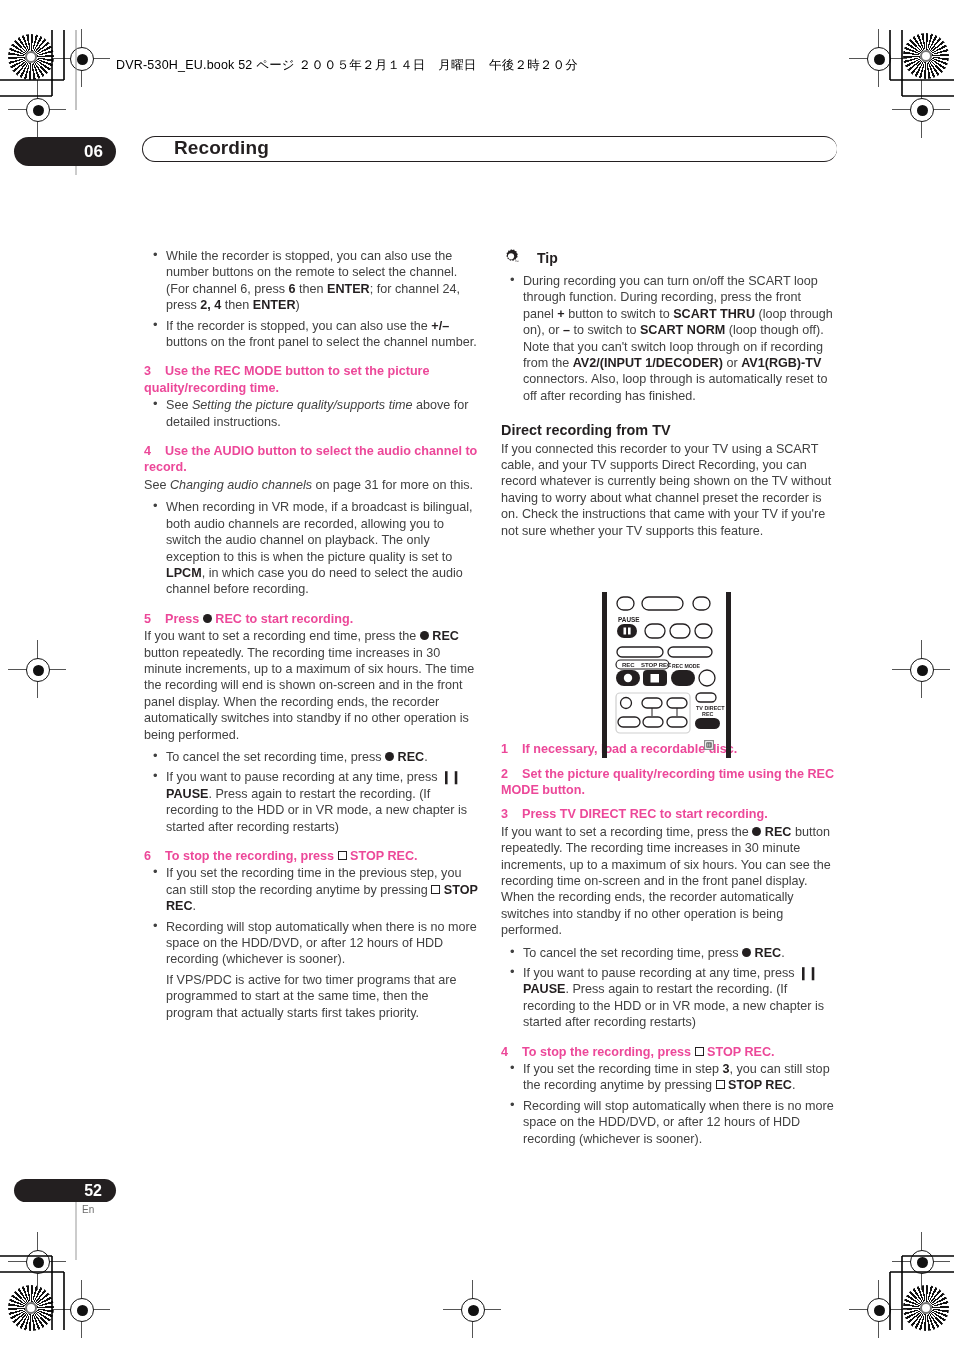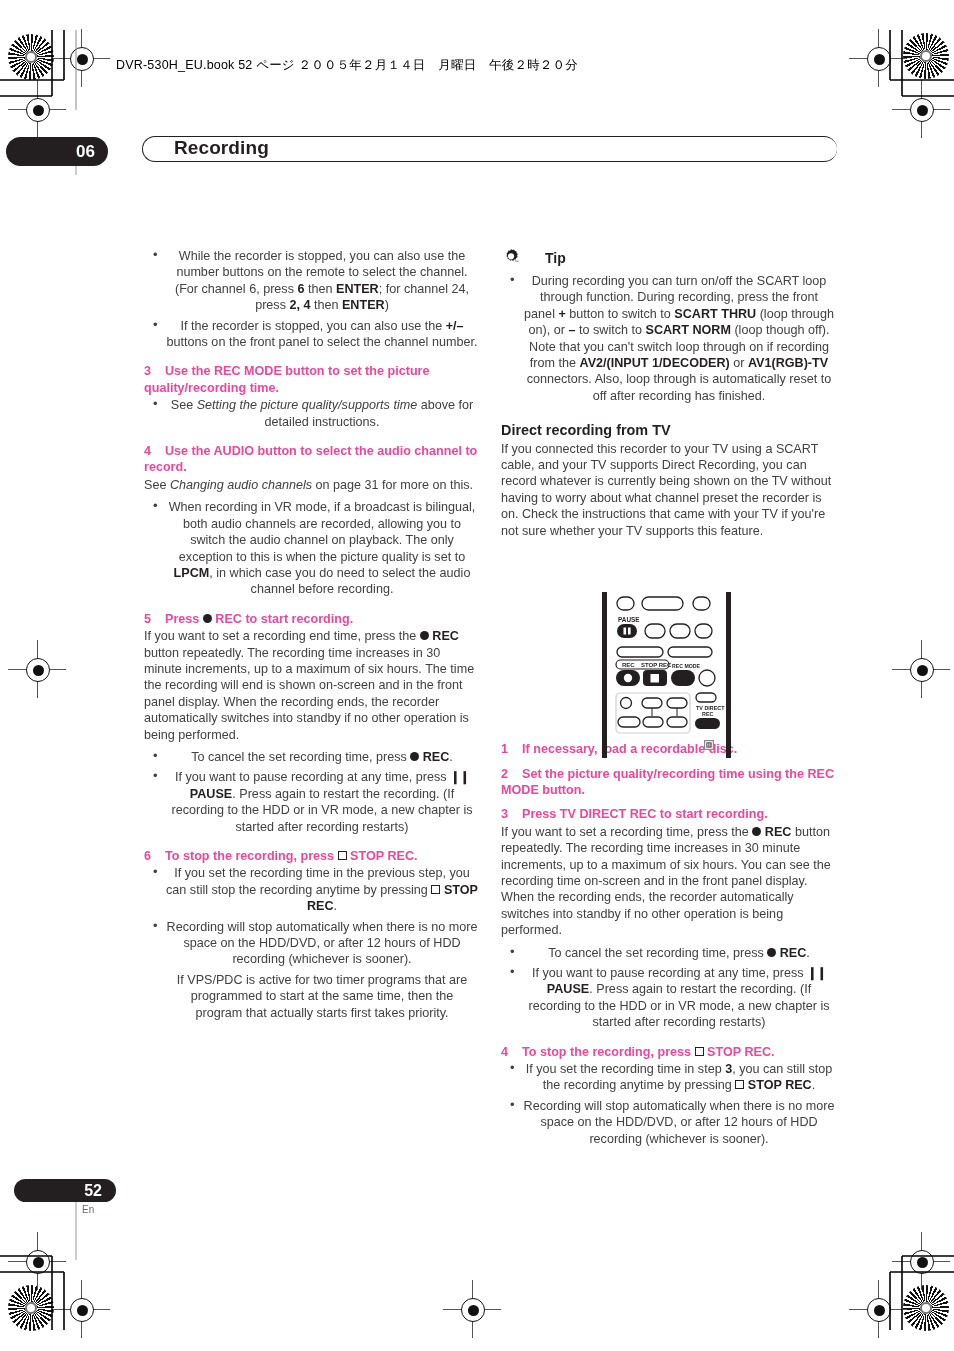--- a/index.html
+++ b/index.html
@@ -80,21 +80,21 @@
     top: 57px;
     font-size: 12.5px;
     color: #000;
     white-space: nowrap;
     letter-spacing: 0.2px;
   }
 
   
   .chapter-badge {
     position: absolute;
-    left: 6px;
+    left: 14px;
     top: 137px;
     width: 102px;
     height: 29px;
     background: #231f20;
     border-radius: 15px;
     color: #ffffff;
     font-size: 17px;
     font-weight: bold;
     text-align: right;
     line-height: 29px;
@@ -145,21 +145,20 @@
 
   p { margin: 0; }
 
   .para {
     margin-bottom: 6px;
   }
   .bullets {
     list-style: none;
     margin: 0 0 6px 0;
     padding: 0;
-    text-align: center;
   }
   .bullets li {
     position: relative;
     padding-left: 22px;
     margin-bottom: 4px;
   }
   .bullets li::before {
     content: "•";
     position: absolute;
     left: 9px;
@@ -188,21 +187,21 @@
   b, strong { color: #231f20; font-weight: bold; }
   i, em { font-style: italic; }
 
   .spacer-sm { height: 7px; }
   .spacer-md { height: 12px; }
 
   
   .tip-head {
     display: flex;
     align-items: center;
-    gap: 24px;
+    gap: 16px;
     margin-bottom: 5px;
   }
   .tip-label {
     font-weight: bold;
     color: #231f20;
     font-size: 14px;
   }
   .gear-icon svg { display: block; }
 
   

